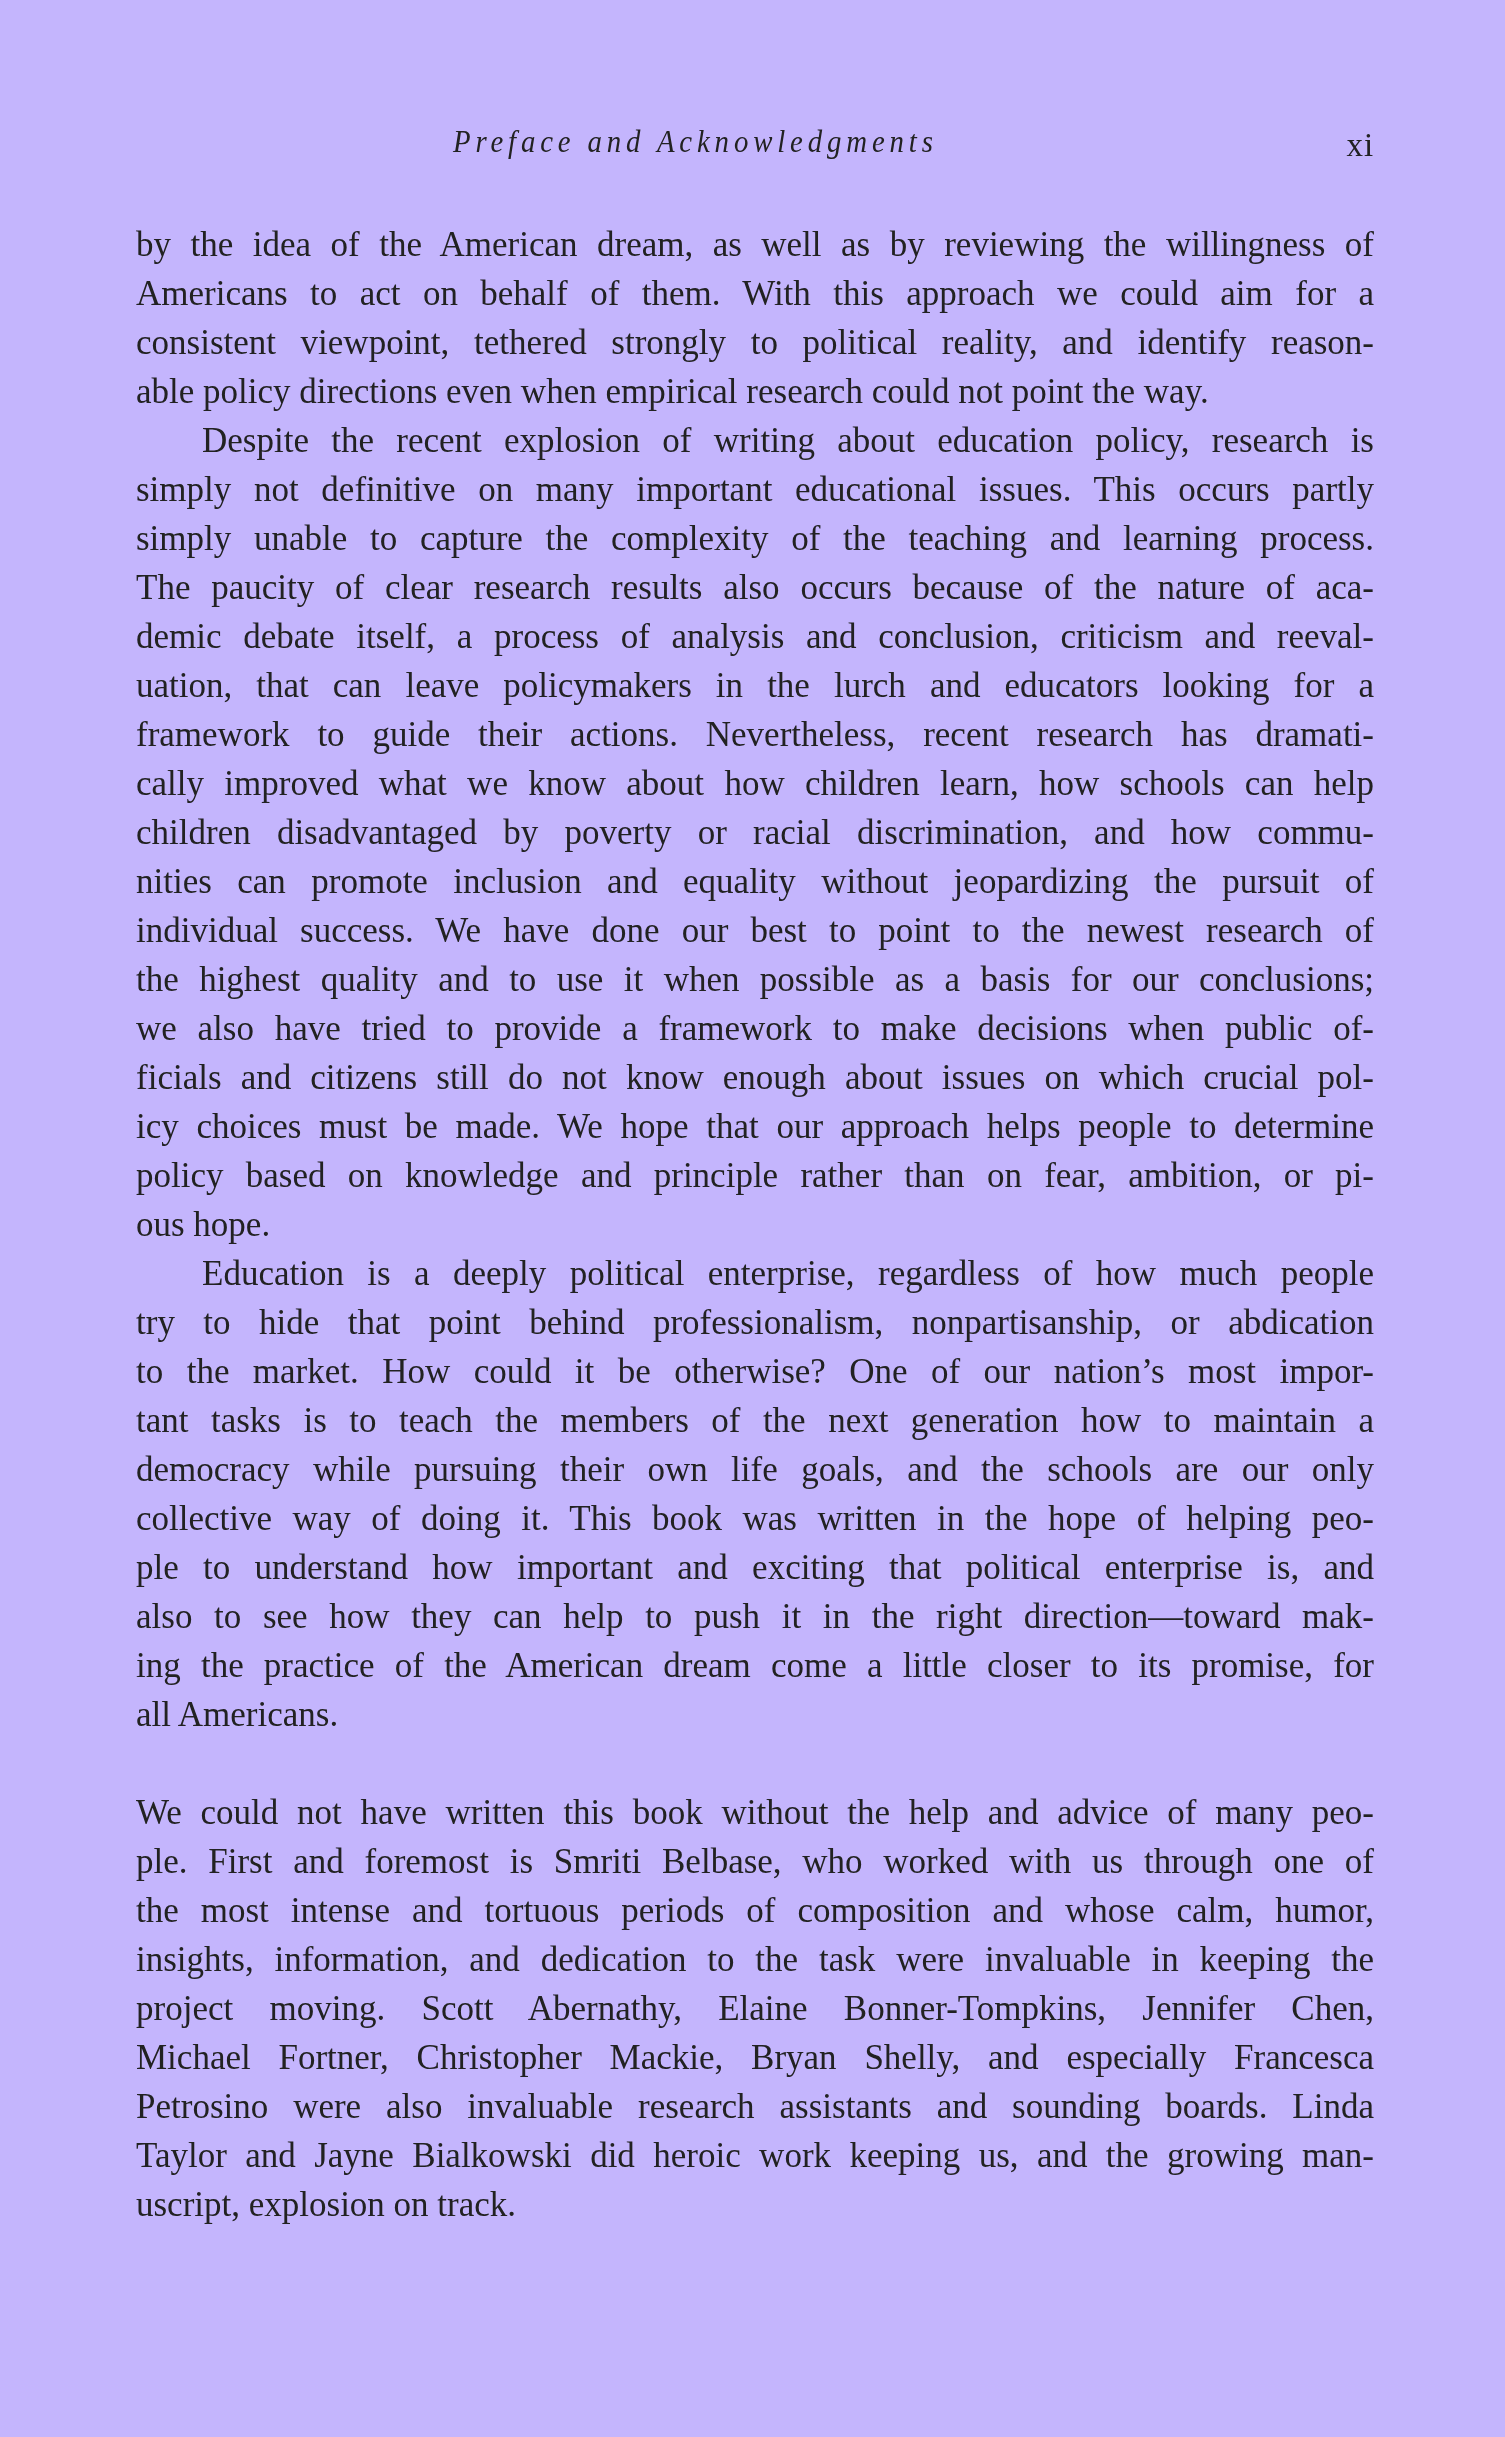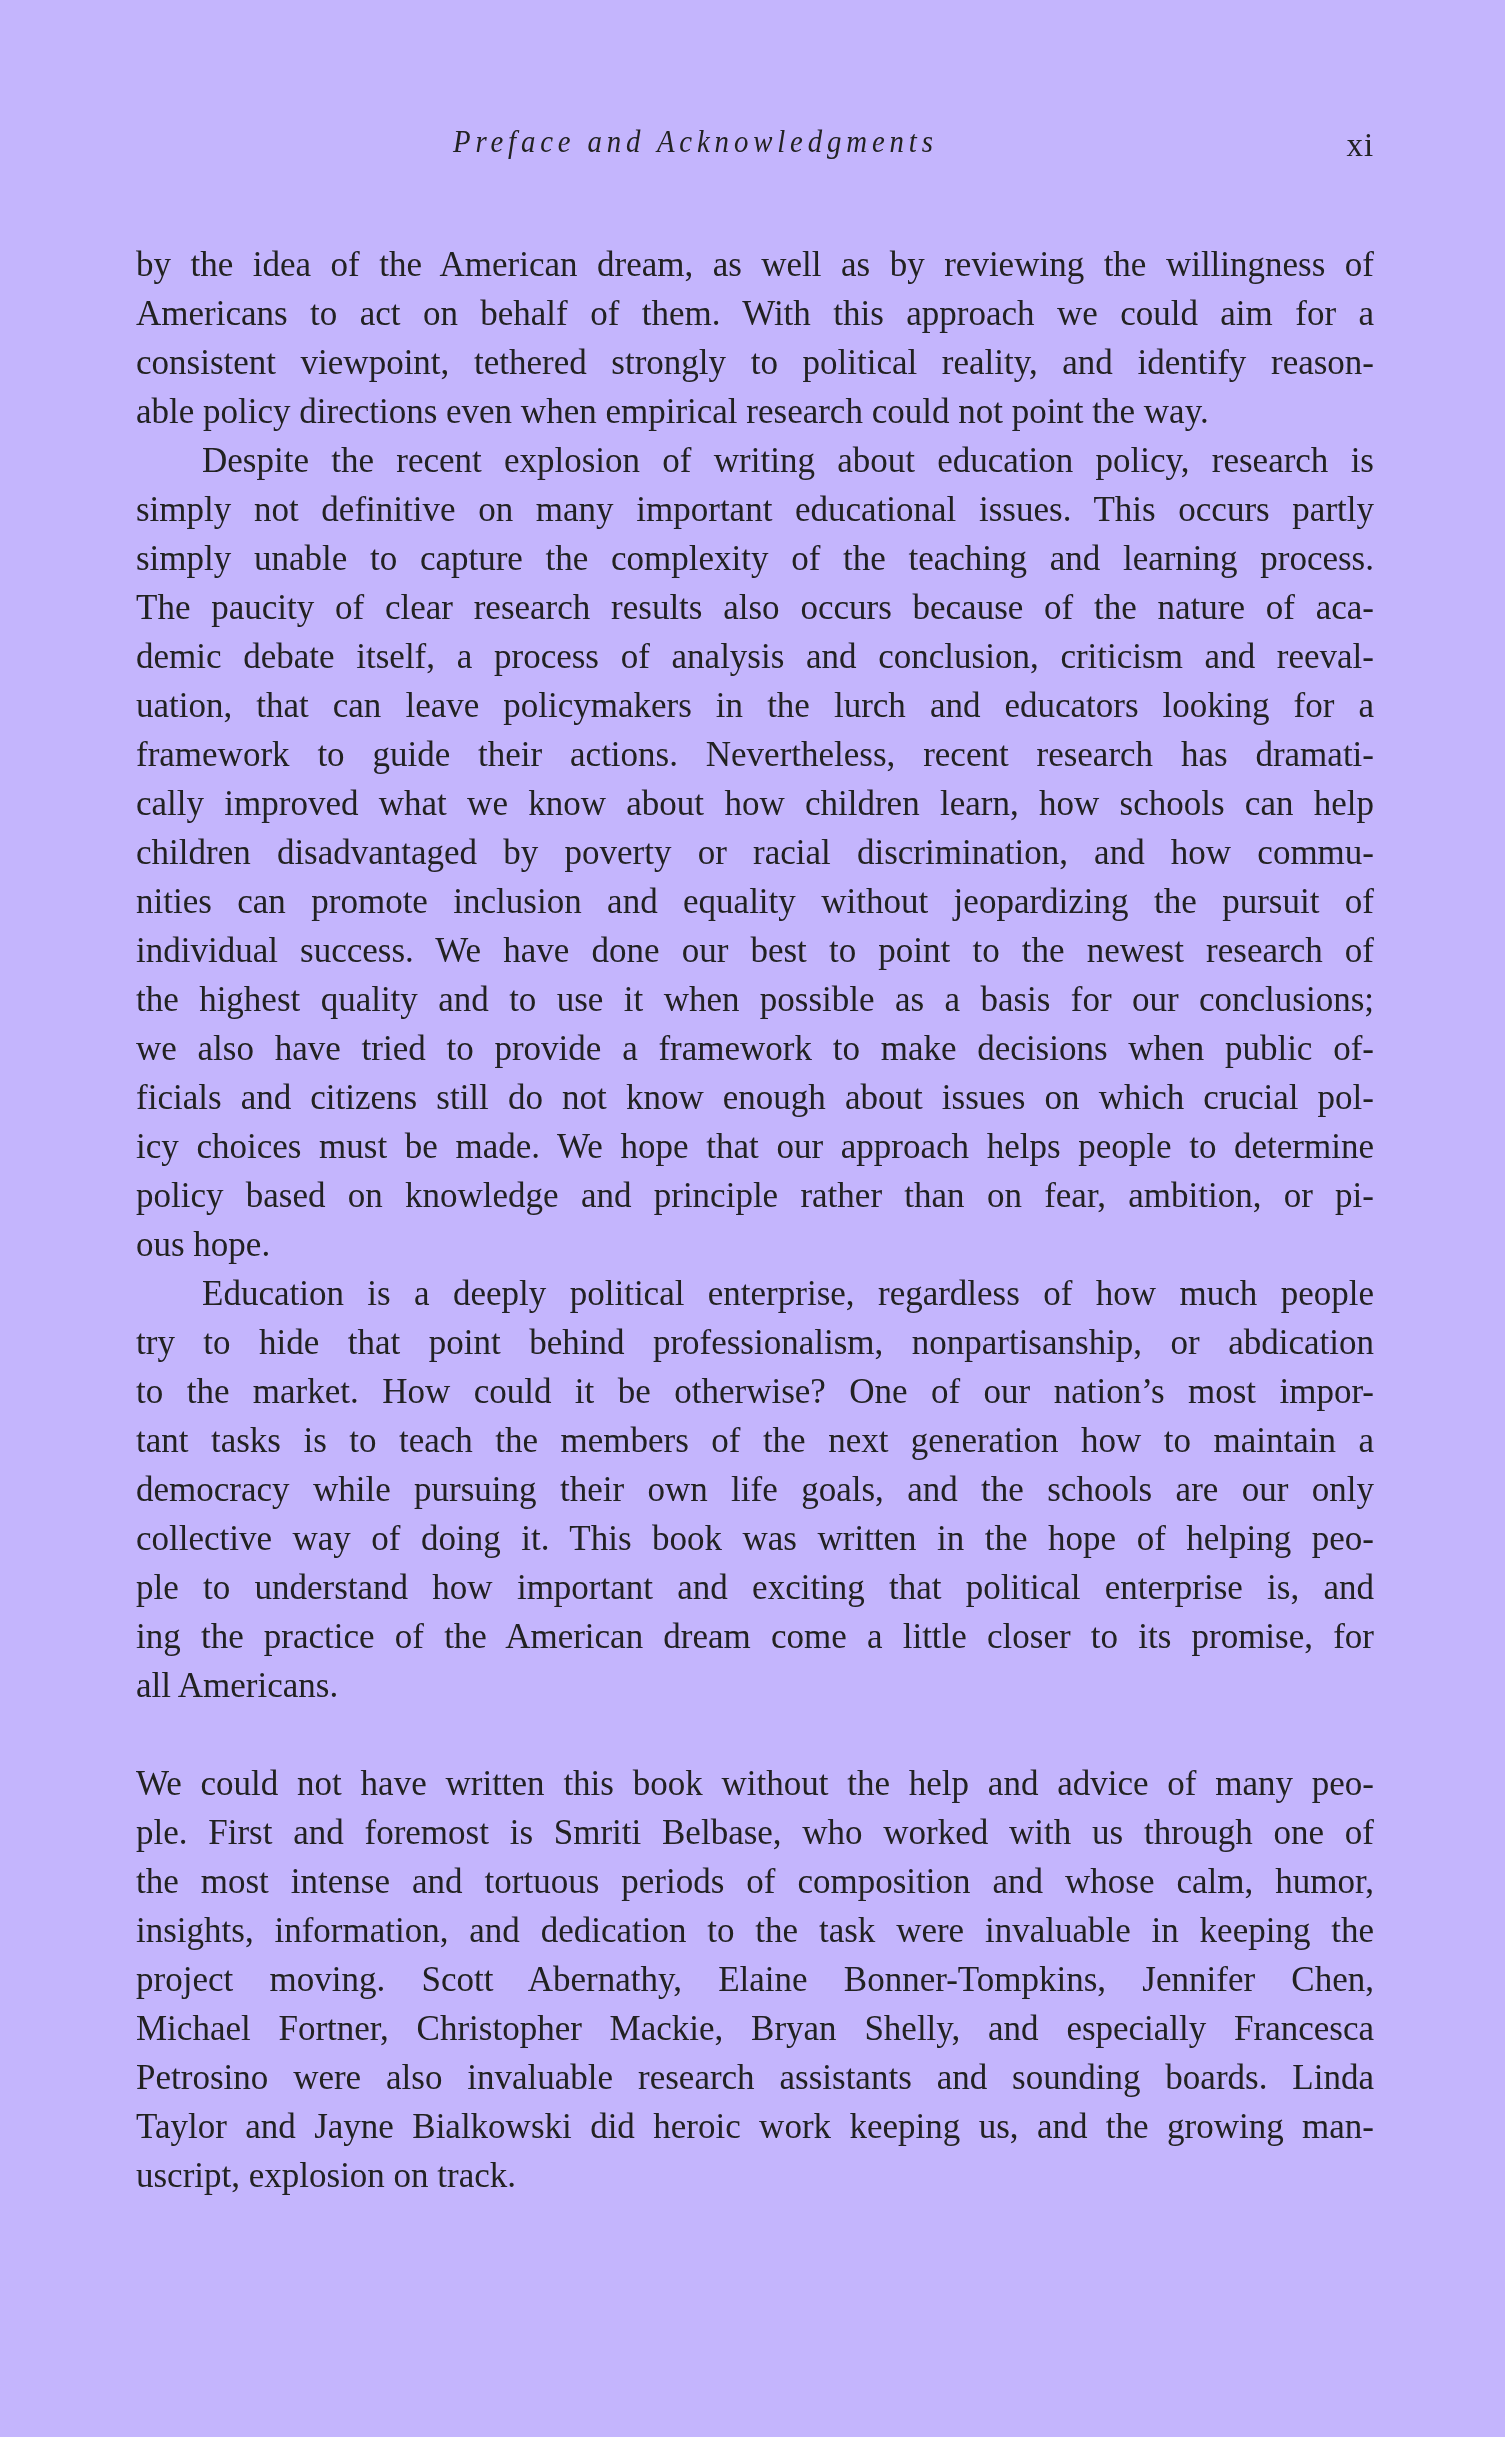--- a/index.html
+++ b/index.html
@@ -45,21 +45,20 @@
       right: 0;
       top: 3.6px;
       font-size: 33px;
       letter-spacing: 0.9px;
     }
     .body-text {
       position: absolute;
       left: 136px;
       top: 220px;
       width: 1238px;
-      margin-top: 20px;
     }
     .line {
       display: block;
       height: 49px;
       line-height: 49px;
       font-size: 35px;
       text-align: justify;
       text-align-last: justify;
       white-space: nowrap;
       overflow: visible;
@@ -118,20 +117,21 @@
     </div>
 
     <div class="para">
       <span class="line indent">Education is a deeply political enterprise, regardless of how much people</span>
       <span class="line">try to hide that point behind professionalism, nonpartisanship, or abdication</span>
       <span class="line">to the market. How could it be otherwise? One of our nation’s most impor-</span>
       <span class="line">tant tasks is to teach the members of the next generation how to maintain a</span>
       <span class="line">democracy while pursuing their own life goals, and the schools are our only</span>
       <span class="line">collective way of doing it. This book was written in the hope of helping peo-</span>
       <span class="line">ple to understand how important and exciting that political enterprise is, and</span>
+      <span class="line">also to see how they can help to push it in the right direction—toward mak-</span>
       <span class="line">ing the practice of the American dream come a little closer to its promise, for</span>
       <span class="line last">all Americans.</span>
     </div>
 
     <span class="section-gap"></span>
 
     <div class="para">
       <span class="line">We could not have written this book without the help and advice of many peo-</span>
       <span class="line">ple. First and foremost is Smriti Belbase, who worked with us through one of</span>
       <span class="line">the most intense and tortuous periods of composition and whose calm, humor,</span>

